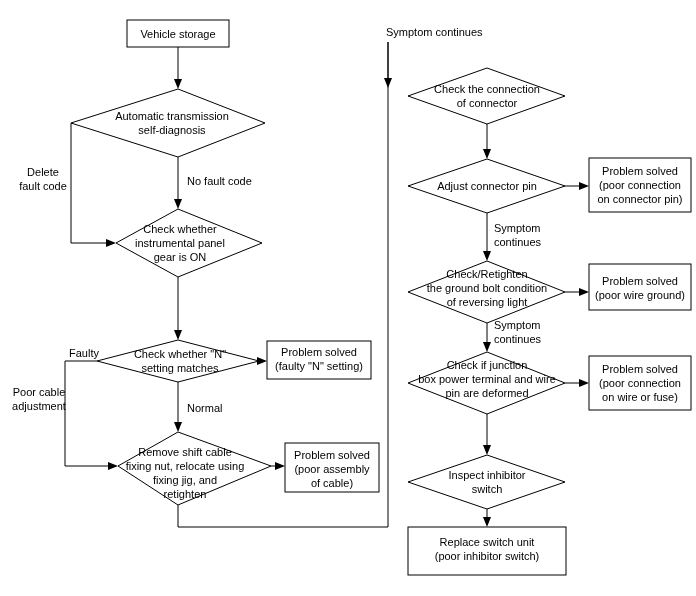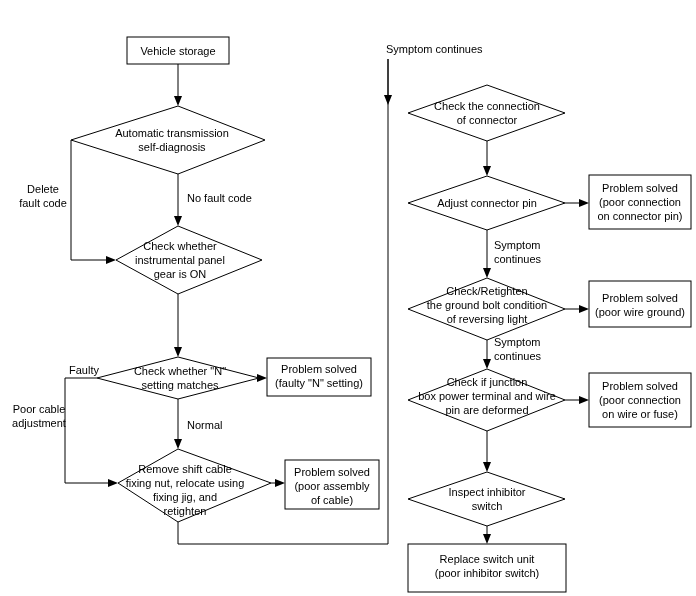--- a/index.html
+++ b/index.html
@@ -13,21 +13,20 @@
     font-family: "Liberation Sans", sans-serif;
     position: relative;
     overflow: hidden;
   }
   #flow-root {
     position: absolute;
     left: 0;
     top: 0;
     width: 696px;
     height: 544px;
-    margin-top: 17px;
   }
   svg { display: block; }
   .shape-outline {
     fill: #ffffff;
     stroke: #000000;
     stroke-width: 1;
   }
   .connector {
     stroke: #000000;
     stroke-width: 1;

